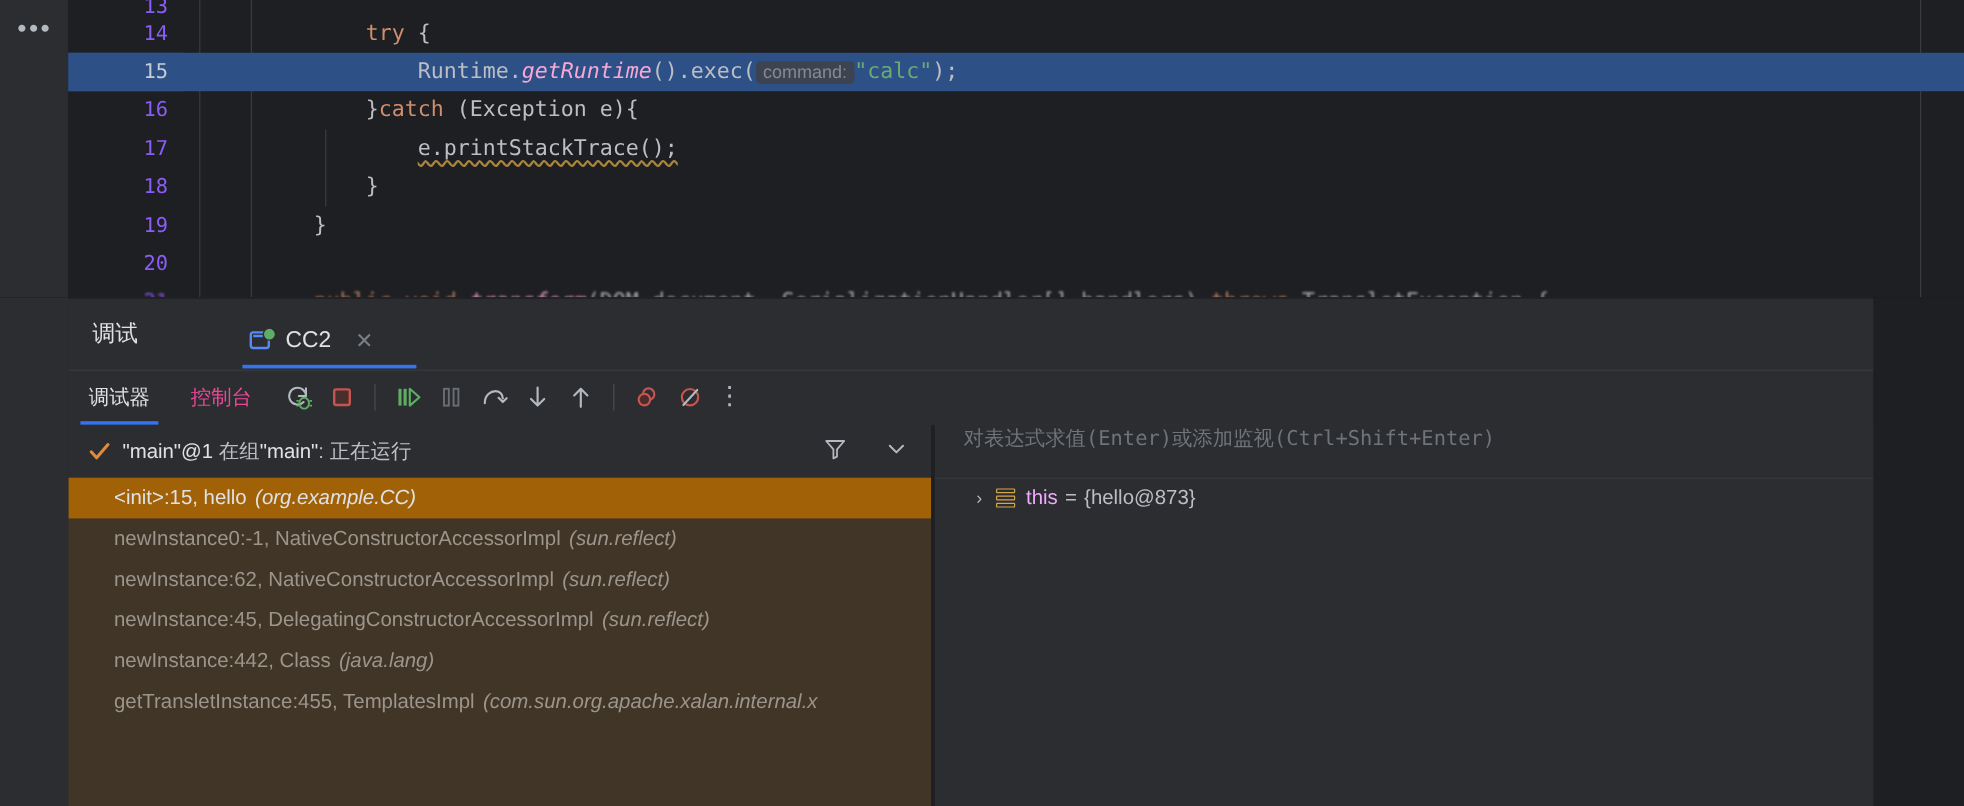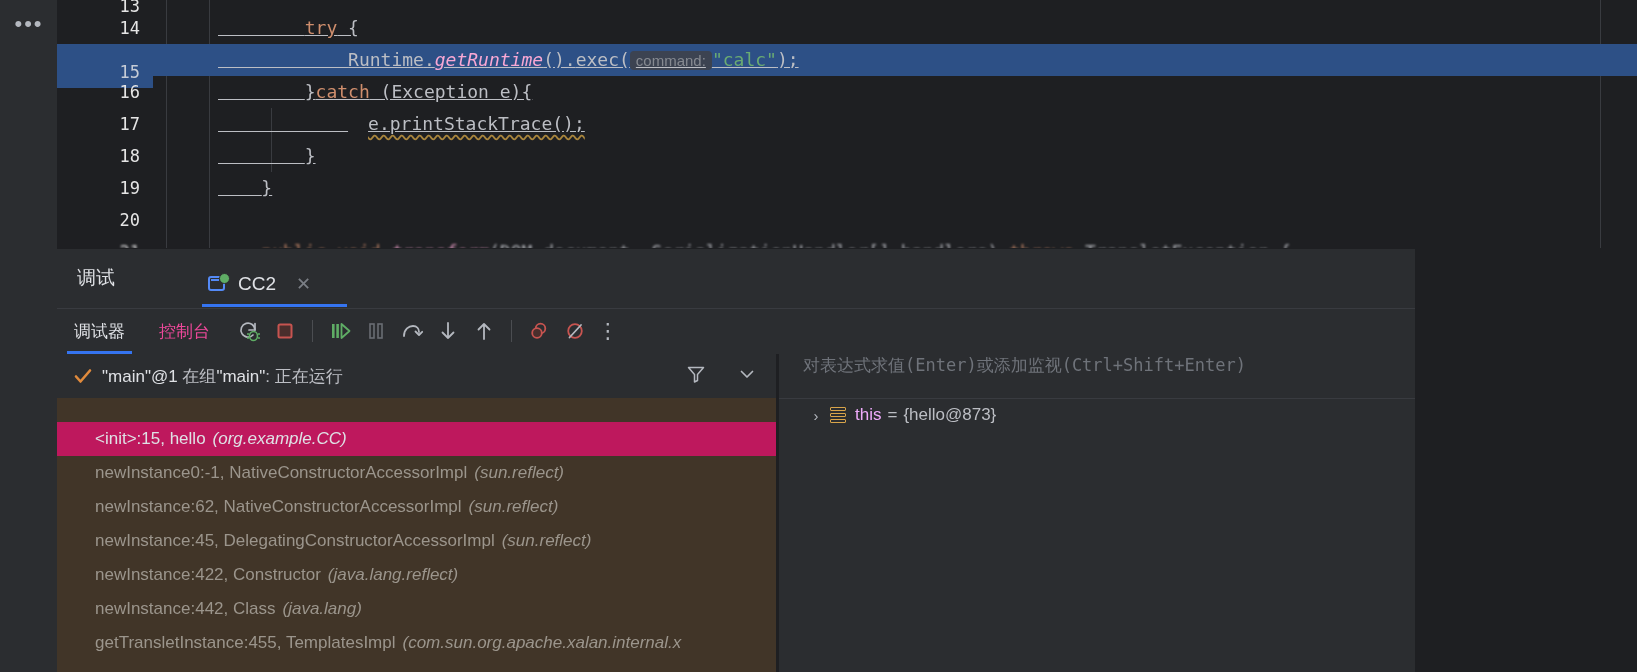--- a/index.html
+++ b/index.html
@@ -14,39 +14,39 @@
   
   .editor-area{position:absolute;left:0;top:0;width:1637px;height:248px;background:#1e1f22;overflow:hidden;}
   .left-rail{position:absolute;left:0;top:0;width:57px;height:248px;background:#2b2d30;}
   .rail-dots{position:absolute;left:14px;top:18px;width:30px;height:18px;color:#b4b8bf;
       font-size:22px;line-height:12px;letter-spacing:2px;text-align:center;cursor:default;}
   .editor{position:absolute;left:57px;top:0;right:0;height:248px;background:#1e1f22;
       font-family:"DejaVu Sans Mono","Liberation Mono",monospace;font-size:18px;}
   .code-line{position:relative;height:32px;line-height:32px;white-space:pre;}
   .code-line.hl{background:#2d5086;}
   .gutter{position:absolute;left:0;top:0;width:96px;text-align:right;padding-right:13px;
-      box-sizing:border-box;color:#e5e5e5;font-size:17px;}
-  .code-line.hl .gutter{color:#c6ccd6;background:#2d5086;margin-top:12px;}
+      box-sizing:border-box;color:#8b5cf6;font-size:17px;}
+  .code-line.hl .gutter{color:#c6ccd6;background:#2d5086;}
   .vline{position:absolute;left:0;top:0;width:1px;height:100%;background:#393b40;}
   .vline.g1{left:109px;}
   .vline.g2{left:152px;}
-  .code-text{position:absolute;left:153px;top:0;padding-left:8px;color:#bcbec4;text-decoration:underline;}
+  .code-text{position:absolute;left:153px;top:0;padding-left:8px;color:#bcbec4;}
   .ind{position:absolute;top:0;width:1px;height:100%;background:#393b40;}
   .k{color:#cf8e6d;}
   .s{color:#6aab73;}
   .id{color:#bcbec4;}
   .m{color:#f9a8d4;font-style:italic;}
   .hint{background:#3c4351;color:#868a91;border-radius:4px;padding:1px 6px;font-size:15px;
       font-family:"Liberation Sans",sans-serif;}
-  .squiggle{text-decoration:underline wavy #a9853c;text-underline-offset:4px;margin-left:20px;}
+  .squiggle{text-decoration:underline wavy #a9853c;text-underline-offset:4px;}
   .blur{filter:blur(1.1px);opacity:.85;}
   .edge-line{position:absolute;right:36px;top:0;width:1px;height:248px;background:#393b40;}
 
   
-  .debugwin{position:absolute;left:0;top:248px;width:1415px;height:424px;background:#1e1f22;}
+  .debugwin{position:absolute;left:0;top:248px;width:1561px;height:424px;background:#1e1f22;}
   .dw-left-rail{position:absolute;left:0;top:0;width:57px;height:424px;background:#2b2d30;}
   .dw-body{position:absolute;left:57px;top:0;right:0;height:424px;background:#2b2d30;
       border-top:1px solid #1e1f22;}
 
   
   .tabstrip{position:absolute;left:0;top:0;right:0;height:59px;background:#2b2d30;
       border-bottom:1px solid #393b40;}
   .tw-title{position:absolute;left:20px;top:16px;font-size:19px;color:#dfe1e5;}
   .tab{position:absolute;left:145px;top:10px;height:49px;display:flex;align-items:center;gap:9px;
       padding:0 6px;box-sizing:border-box;}
@@ -79,21 +79,21 @@
       border-bottom:1px solid #393b40;display:flex;align-items:center;}
   .check{width:20px;height:20px;margin-left:16px;margin-right:9px;position:relative;}
   .thread-text{font-size:17px;color:#bcbec4;white-space:nowrap;}
   .thread-text .q{color:#dfe1e5;}
   .threadbar .right-ic{position:absolute;right:12px;top:0;height:44px;display:flex;align-items:center;gap:14px;}
 
   
   .frames{position:absolute;left:0;top:149px;width:719px;bottom:0;background:#413528;overflow:hidden;}
   .frame-row{height:34px;display:flex;align-items:center;padding-left:38px;box-sizing:border-box;
       font-size:17px;color:#9b958c;white-space:nowrap;cursor:default;}
-  .frame-row.sel{background:#be185d;color:#dfe1e5;margin-top:24px;}
+  .frame-row.sel{background:#a16207;color:#dfe1e5;}
   .frame-row .pkg{font-style:italic;margin-left:7px;}
   .frames-sb{position:absolute;right:0;top:149px;width:11px;bottom:0;}
   .frames-sb .thumb{position:absolute;left:1px;top:0;width:9px;height:36px;background:#6b6b6b;border-radius:5px;}
   .frames-sb .track{position:absolute;left:1px;top:36px;width:9px;bottom:0;background:#5e5443;border-radius:5px;}
   .split-v{position:absolute;left:719px;top:105px;width:3px;bottom:0;background:#1e1f22;}
 
   
   .varspanel{position:absolute;left:722px;top:105px;right:0;bottom:0;background:#2b2d30;}
   .eval-row{position:absolute;left:0;top:0;right:0;height:44px;border-bottom:1px solid #393b40;
       display:flex;}
@@ -309,24 +309,20 @@
           </div>
         <div class="frame-row">
             <span>newInstance:62, NativeConstructorAccessorImpl</span>
             <span class="pkg">(sun.reflect)</span>
           </div>
         <div class="frame-row">
             <span>newInstance:45, DelegatingConstructorAccessorImpl</span>
             <span class="pkg">(sun.reflect)</span>
           </div>
         <div class="frame-row">
-            <span>newInstance:422, Constructor</span>
-            <span class="pkg">(java.lang.reflect)</span>
-          </div>
-        <div class="frame-row">
             <span>newInstance:442, Class</span>
             <span class="pkg">(java.lang)</span>
           </div>
         <div class="frame-row">
             <span>getTransletInstance:455, TemplatesImpl</span>
             <span class="pkg">(com.sun.org.apache.xalan.internal.x</span>
           </div>
       </div>
       <div class="frames-sb">
         <div class="thumb"></div>

